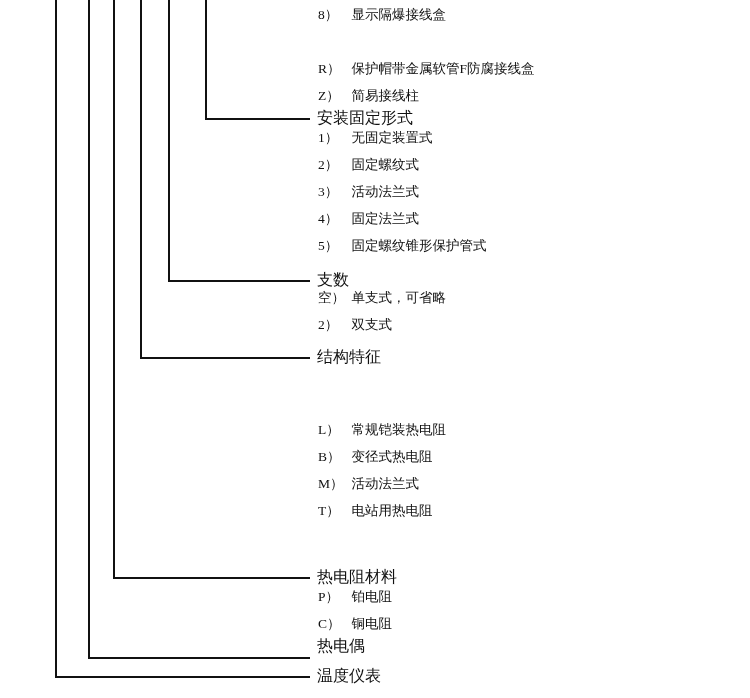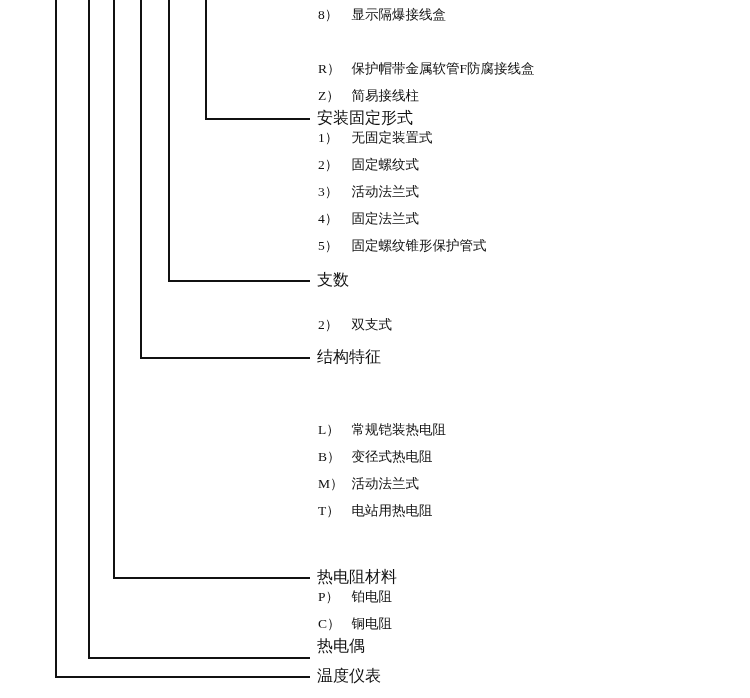--- a/index.html
+++ b/index.html
@@ -96,20 +96,24 @@
   <div class="item-row" style="top:210px">
     <span class="code">4）</span>
     <span class="label">固定法兰式</span>
   </div>
   <div class="item-row" style="top:237px">
     <span class="code">5）</span>
     <span class="label">固定螺纹锥形保护管式</span>
   </div>
 
   <div class="section-title" style="top:270px">支数</div>
+  <div class="item-row" style="top:289px">
+    <span class="code">空）</span>
+    <span class="label">单支式，可省略</span>
+  </div>
   <div class="item-row" style="top:316px">
     <span class="code">2）</span>
     <span class="label">双支式</span>
   </div>
 
   <div class="section-title" style="top:347px">结构特征</div>
   <div class="item-row" style="top:421px">
     <span class="code">L）</span>
     <span class="label">常规铠装热电阻</span>
   </div>

